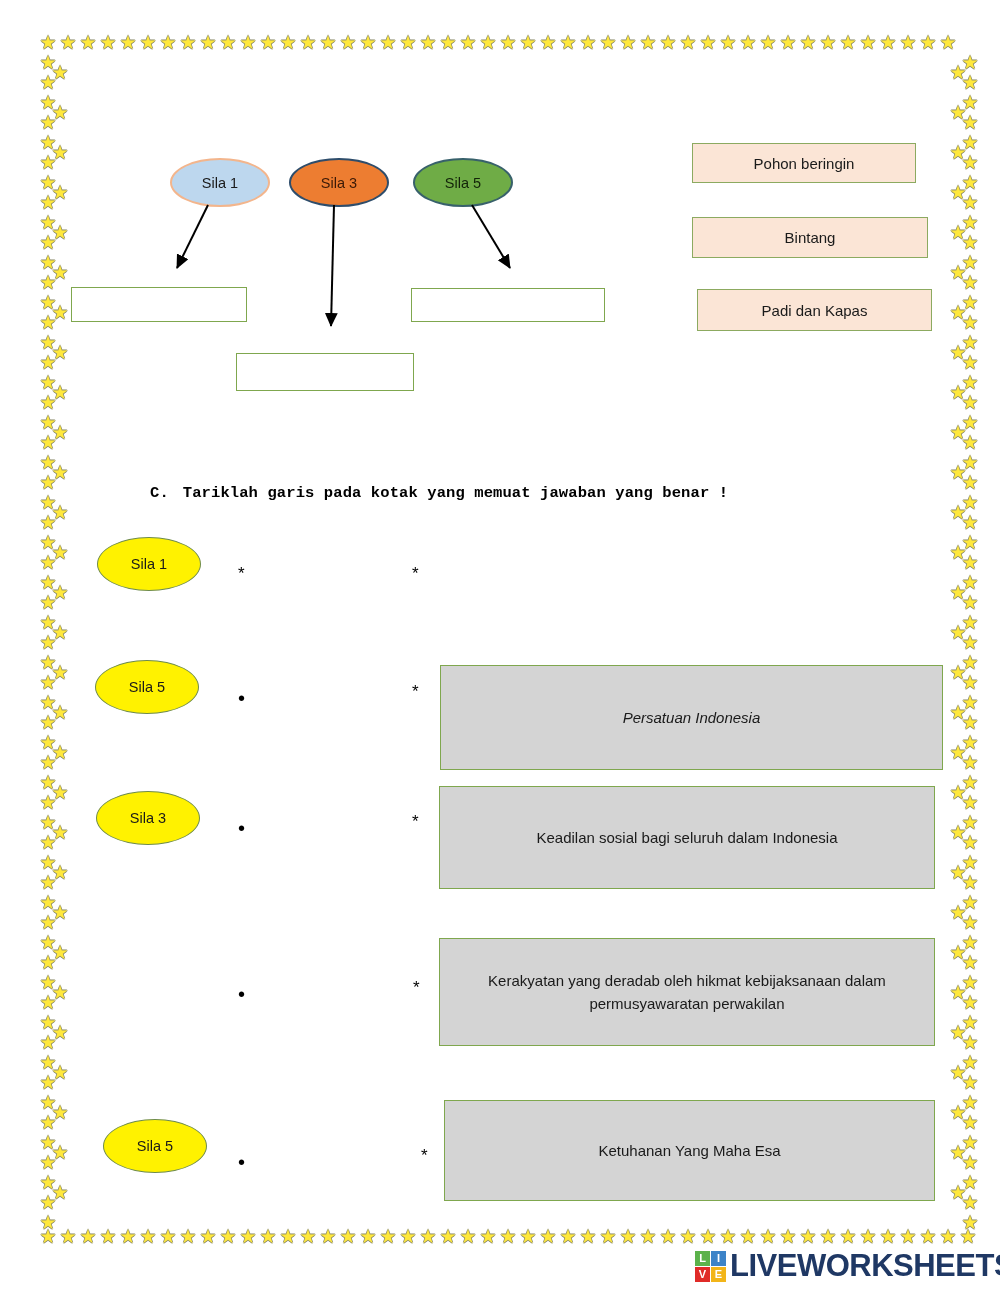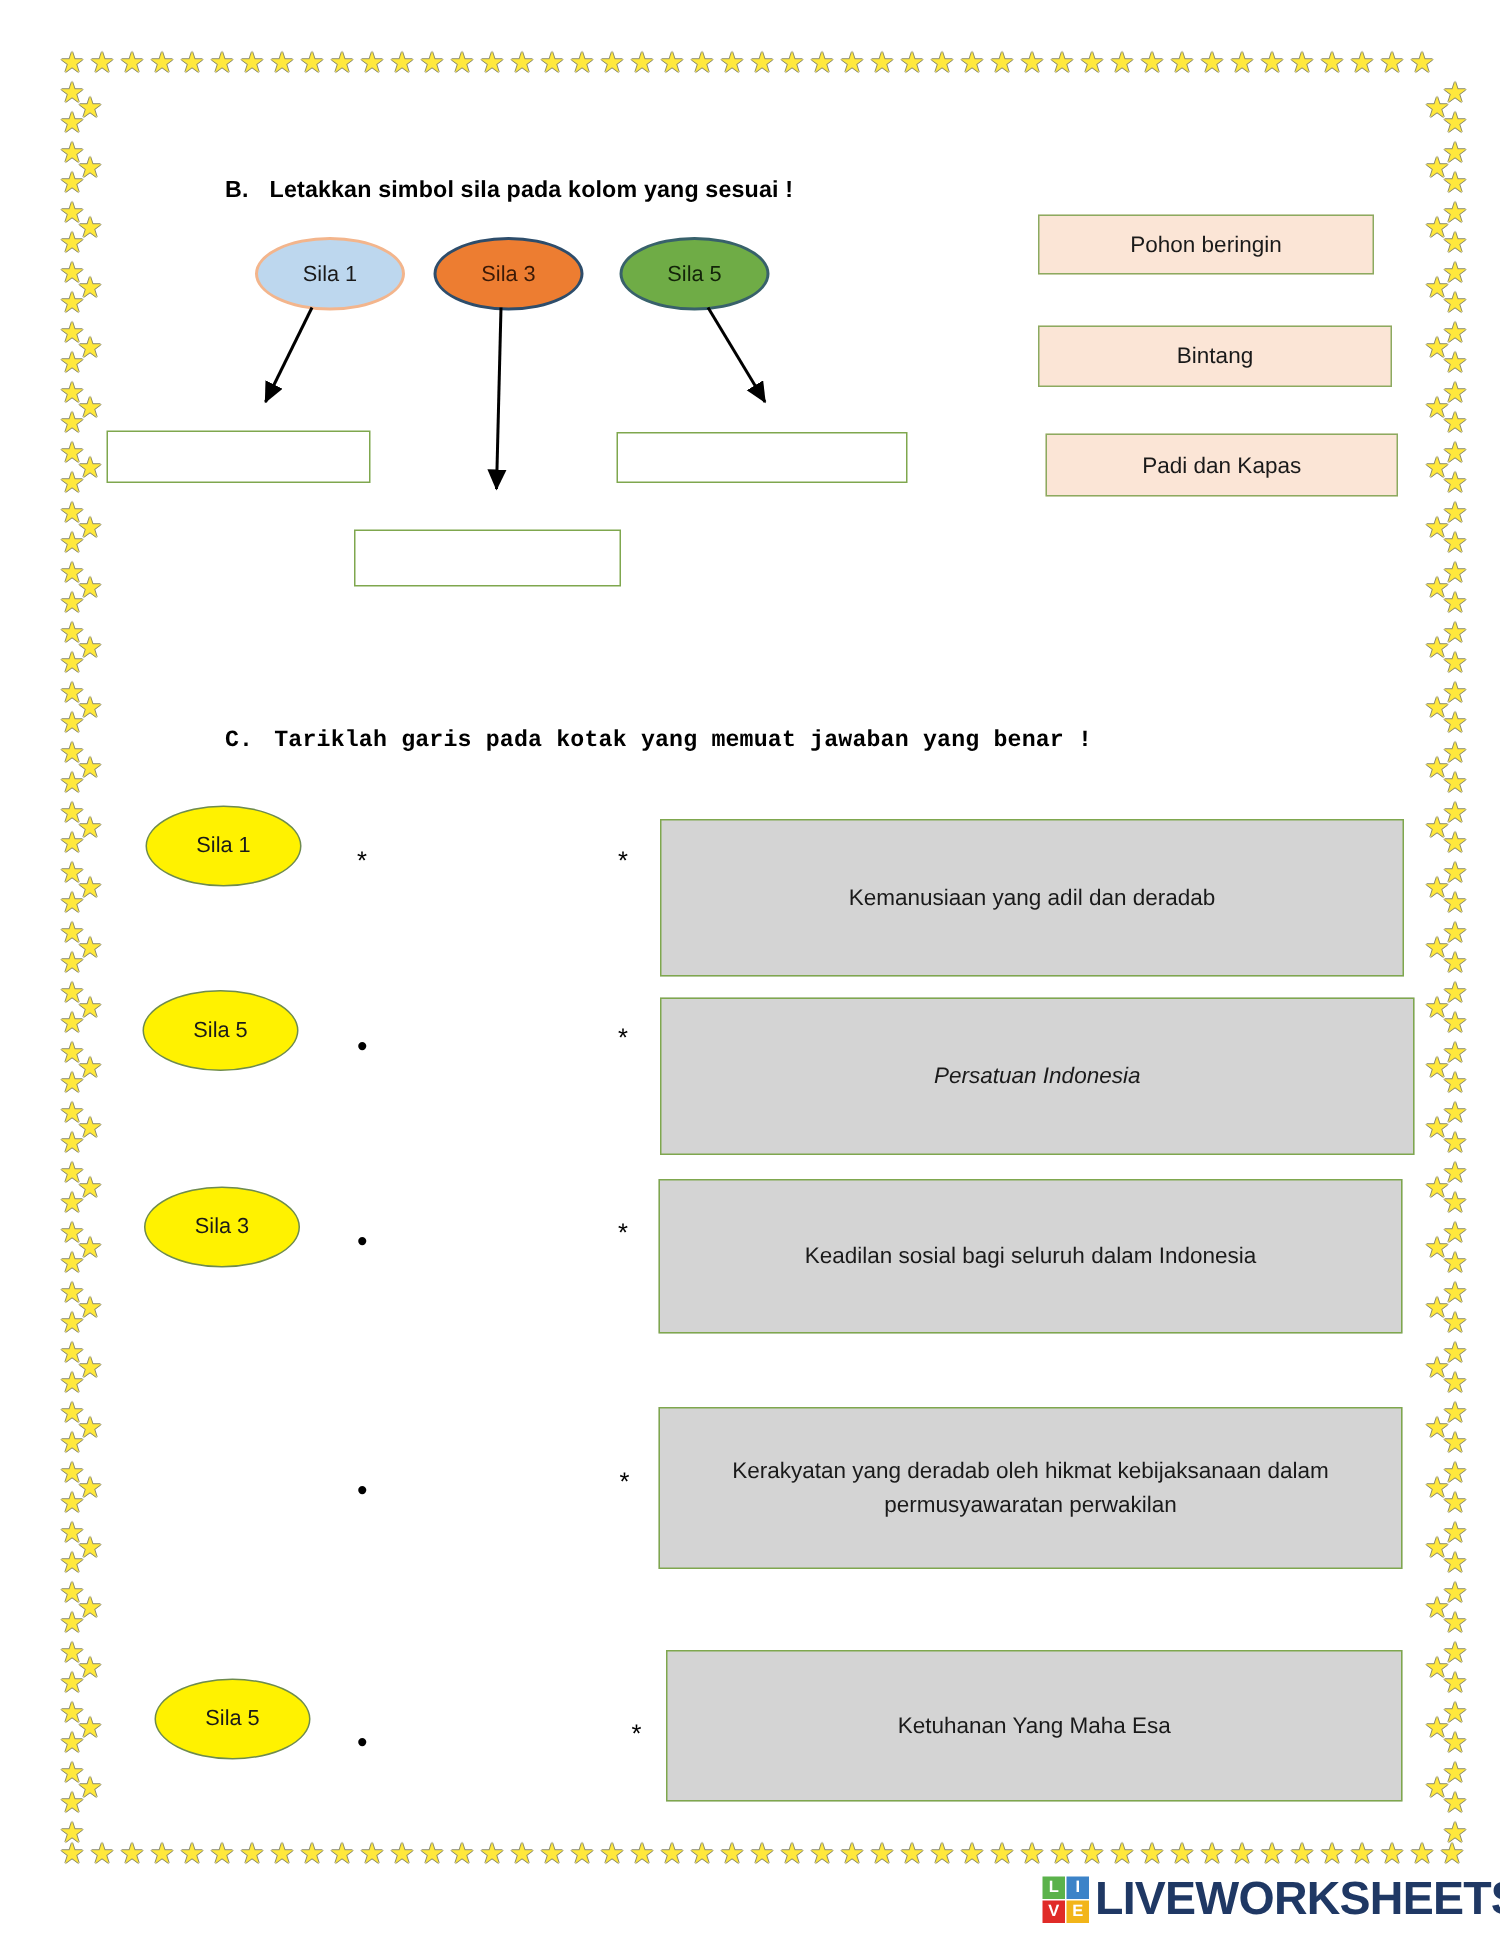--- a/index.html
+++ b/index.html
@@ -436,23 +436,20 @@
       <div class="star" style="left: 948px; top: 902px;">★</div>
       <div class="star" style="left: 948px; top: 942px;">★</div>
       <div class="star" style="left: 948px; top: 982px;">★</div>
       <div class="star" style="left: 948px; top: 1022px;">★</div>
       <div class="star" style="left: 948px; top: 1062px;">★</div>
       <div class="star" style="left: 948px; top: 1102px;">★</div>
       <div class="star" style="left: 948px; top: 1142px;">★</div>
       <div class="star" style="left: 948px; top: 1182px;">★</div>
     </div>
 
-  <div class="section-heading" id="heading-b" style="left:150px; top:118px;">
-    <span class="sec-letter">B.</span><span>Letakkan  simbol sila pada  kolom yang sesuai !</span>
-  </div>
 
   <div class="ellipse-b" id="ellipse-sila1">
     <span>Sila 1</span>
   </div>
   <div class="ellipse-b" id="ellipse-sila3">
     <span>Sila 3</span>
   </div>
   <div class="ellipse-b" id="ellipse-sila5">
     <span>Sila 5</span>
   </div>
@@ -494,23 +491,20 @@
 
   <div class="ellipse-c" style="left:97px; top:537px;">
     <span>Sila 1</span>
   </div>
   <div class="connector" style="left:238px; top:565px;">
     <span>*</span>
   </div>
   <div class="connector" style="left:412px; top:565px;">
     <span>*</span>
   </div>
-  <div class="answer-box" style="left:440px; top:546px; width:496px; height:105px;">
-    <span>Kemanusiaan yang adil dan deradab</span>
-  </div>
 
   <div class="ellipse-c" style="left:95px; top:660px;">
     <span>Sila 5</span>
   </div>
   <div class="connector dot" style="left:238px; top:688px;">
     <span>•</span>
   </div>
   <div class="connector" style="left:412px; top:683px;">
     <span>*</span>
   </div>

